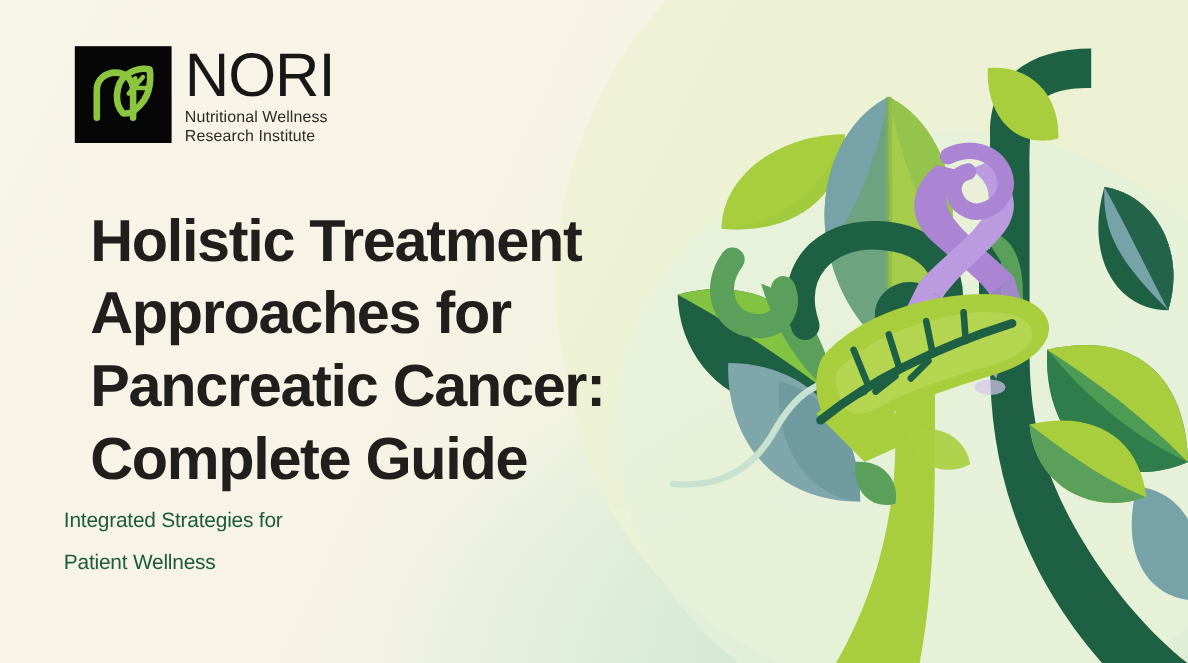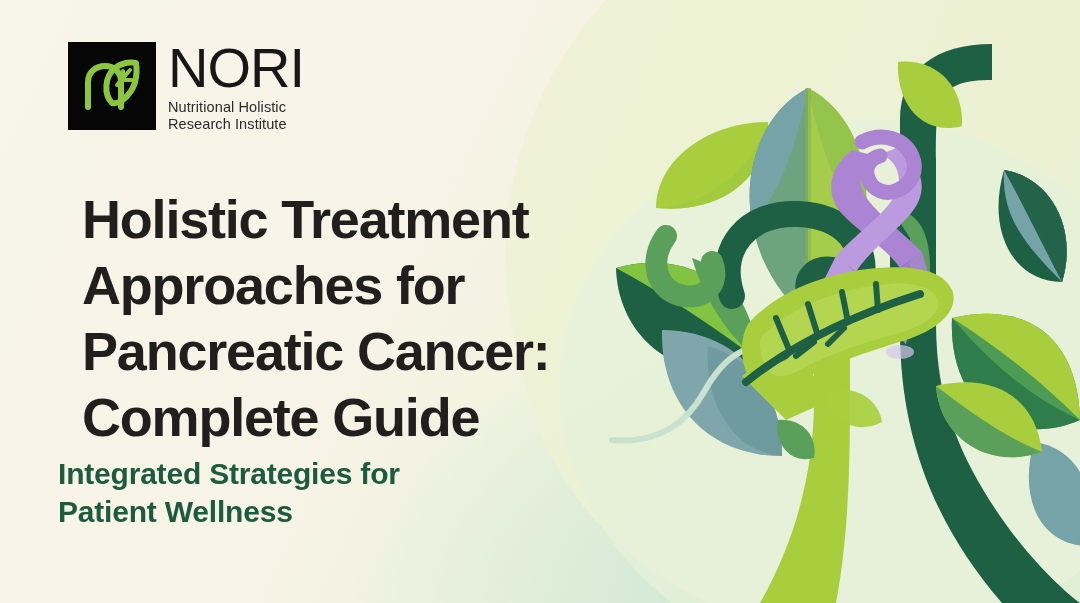--- a/index.html
+++ b/index.html
@@ -53,21 +53,21 @@
   
   .headline{
     position:absolute;left:58px;top:186px;width:600px;
     font-size:54px;line-height:66px;font-weight:700;
     letter-spacing:-1.2px;color:#201f1d;
     white-space:pre-line;
     margin-left:24px;
   }
   .subhead{
     position:absolute;left:58px;top:455px;width:470px;
-    font-size:30px;line-height:38px;font-weight:700;
+    font-size:19px;line-height:38px;font-weight:400;
     color:#1d5b3e;letter-spacing:-.2px;white-space:pre-line;
   }
 
   
   .art{position:absolute;right:0;top:0;width:480px;height:603px;}
   .art svg{display:block;width:480px;height:603px;}
 </style>
 </head>
 <body>
 
@@ -189,21 +189,21 @@
     <div class="logo-mark">
       <svg width="66" height="66" viewBox="0 0 66 66" xmlns="http://www.w3.org/2000/svg">
         <path d="M9 54 L9 29 C9 19 17 13 26 13 C35 13 42 19 42 29 L42 54" fill="none" stroke="#8cc63f" stroke-width="6" stroke-linecap="round"></path>
         <path d="M33 50 C25 42 25 24 36 15 C47 7 57 10 57 10 C57 10 60 26 52 38 C45 48 38 51 33 50 Z" fill="none" stroke="#8cc63f" stroke-width="6" stroke-linejoin="round"></path>
         <path d="M51 17 L38 32" stroke="#8cc63f" stroke-width="4" stroke-linecap="round"></path>
         <path d="M44 18 L45 27 L53 27" fill="none" stroke="#8cc63f" stroke-width="4" stroke-linecap="round" stroke-linejoin="round"></path>
       </svg>
     </div>
     <div class="logo-text">
       <div class="logo-word">NORI</div>
-      <div class="logo-sub">Nutritional Holistic
+      <div class="logo-sub">Nutritional Wellness
 Research Institute</div>
     </div>
   </div>
 
   <div class="headline">Holistic Treatment
 Approaches for
 Pancreatic Cancer:
 Complete Guide</div>
   <div class="subhead">Integrated Strategies for
 Patient Wellness</div>

